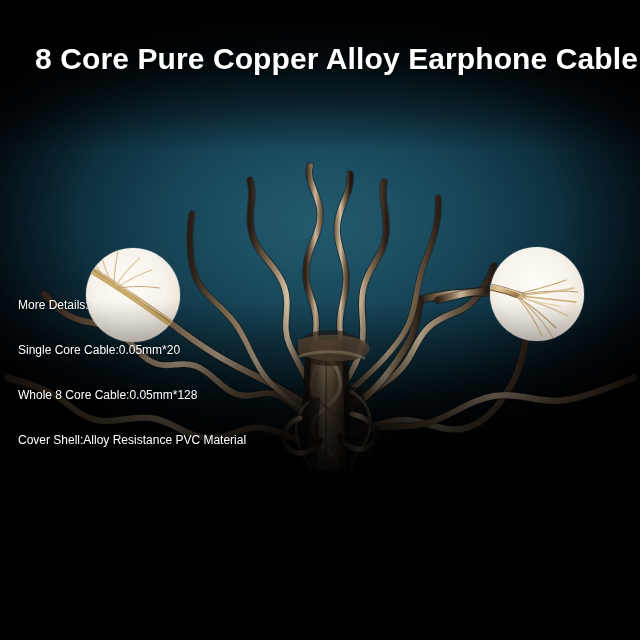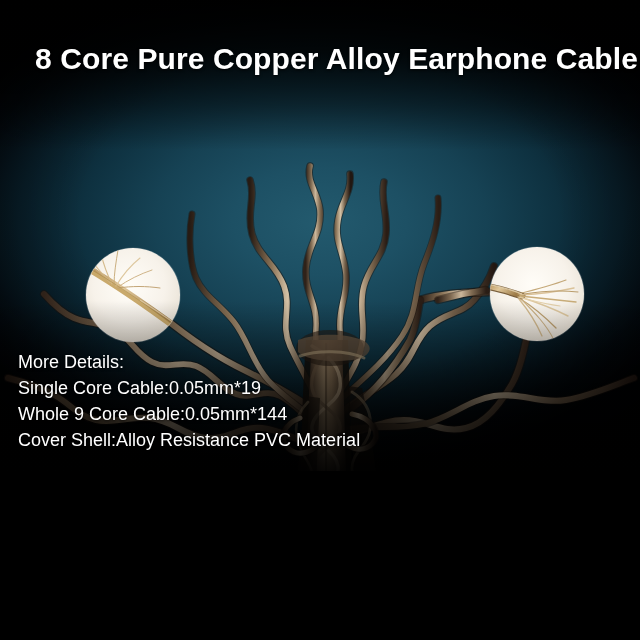--- a/index.html
+++ b/index.html
@@ -64,25 +64,26 @@
     letter-spacing:0.1px;
     text-shadow:0 1px 3px rgba(0,0,0,0.85);
     white-space:nowrap;
   }
   #details-block {
     position:absolute;
     left:18px; bottom:18px;
     width:420px;
   }
   .detail-line {
-    font-size:18px;
+    font-size:12px;
     color:#ffffff;
     line-height:26px;
     white-space:nowrap;
     text-shadow:0 1px 3px rgba(0,0,0,0.9);
+    margin-top:19px;
   }
 </style>
 </head>
 <body>
 
 <div id="product-banner">
 
   <div class="bg-base"></div>
   <div class="bg-vignette"></div>
   <div class="bg-topfade"></div>
@@ -336,18 +337,18 @@
       <path d="M438,300 C456,295 472,292 486,290" stroke="url(#gStrand)" stroke-width="6"></path>
     </g>
   </svg>
 
   <div class="bg-botfade"></div>
 
   <div id="banner-title">8 Core Pure Copper Alloy Earphone Cable</div>
 
   <div id="details-block">
     <div class="detail-line">More Details:</div>
-    <div class="detail-line">Single Core Cable:0.05mm*19</div>
-    <div class="detail-line">Whole 9 Core Cable:0.05mm*144</div>
+    <div class="detail-line">Single Core Cable:0.05mm*20</div>
+    <div class="detail-line">Whole 8 Core Cable:0.05mm*128</div>
     <div class="detail-line">Cover Shell:Alloy Resistance PVC Material</div>
   </div>
 
 </div>
 
 </body></html>

